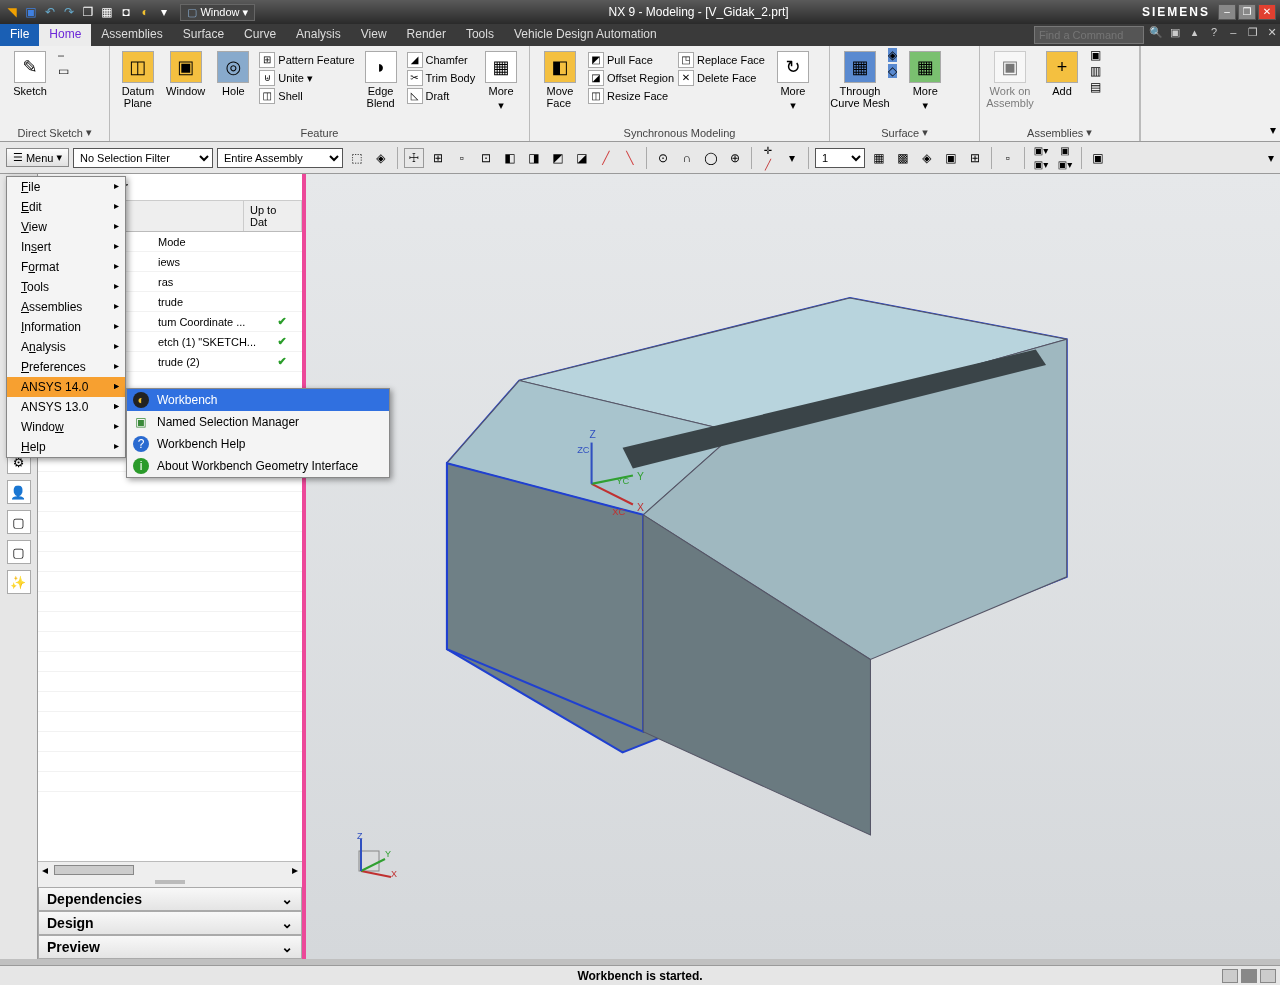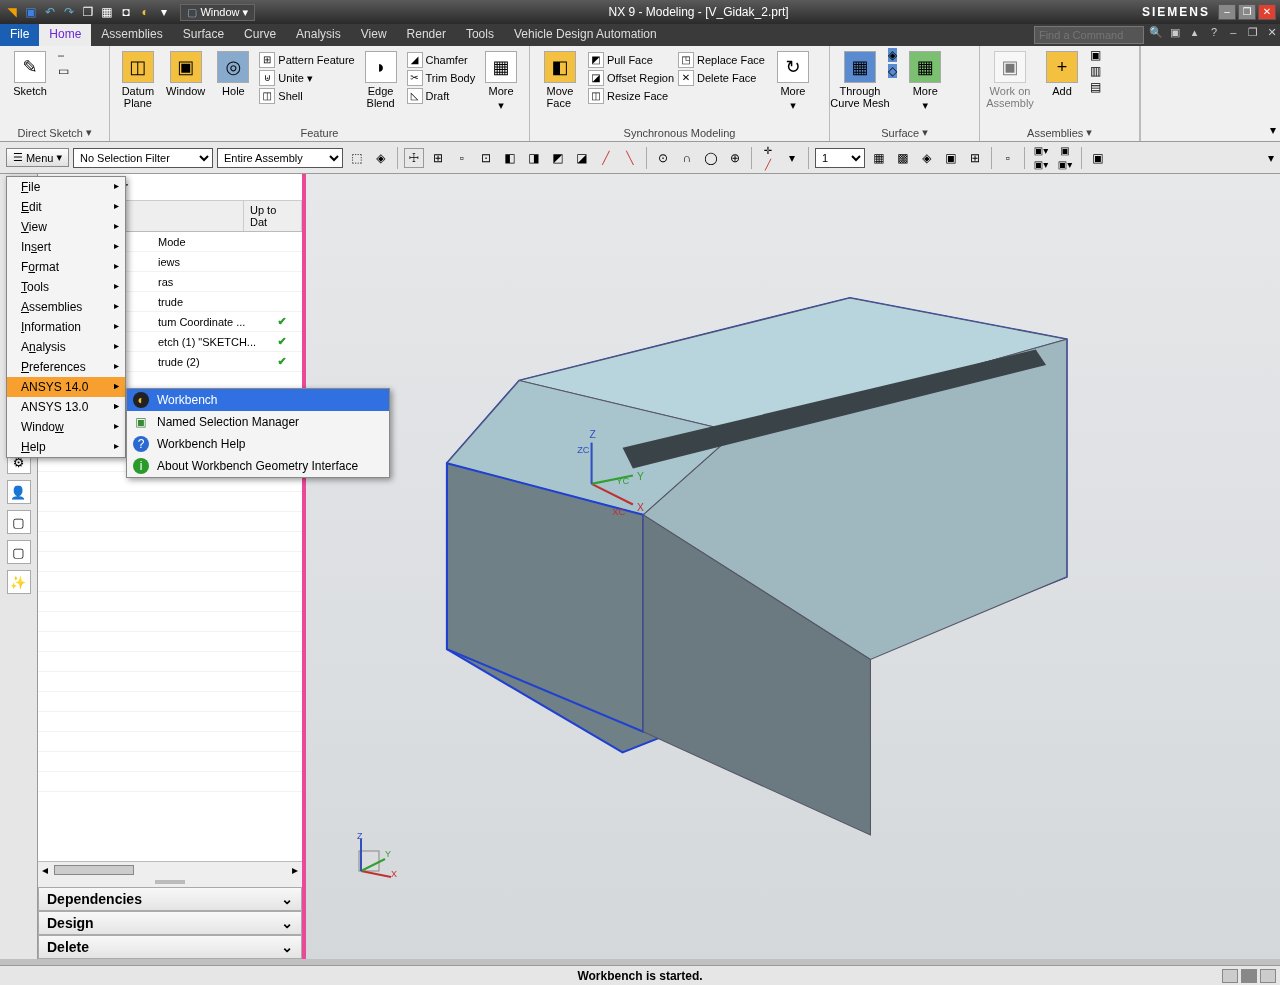--- a/index.html
+++ b/index.html
@@ -440,21 +440,21 @@
       </div>
     <div class="nav-sect">
         <span>Dependencies</span>
         <span>⌄</span>
       </div>
     <div class="nav-sect">
         <span>Design</span>
         <span>⌄</span>
       </div>
     <div class="nav-sect">
-        <span>Delete</span>
+        <span>Preview</span>
         <span>⌄</span>
       </div>
   </div>
 
   <div class="viewport">
     <svg class="view-svg" viewBox="0 0 930 760">
 
       <polygon points="520,120 730,160 730,390 300,560 130,460 130,280 200,200" fill="#6f8086" stroke="#2040d0" stroke-width="2"></polygon>
       <polygon points="200,200 520,120 730,160 410,250" fill="#b8d4dd" stroke="#556" stroke-width="1"></polygon>
       <polygon points="130,280 200,200 410,250 320,330" fill="#a8c4cd" stroke="#556"></polygon>

